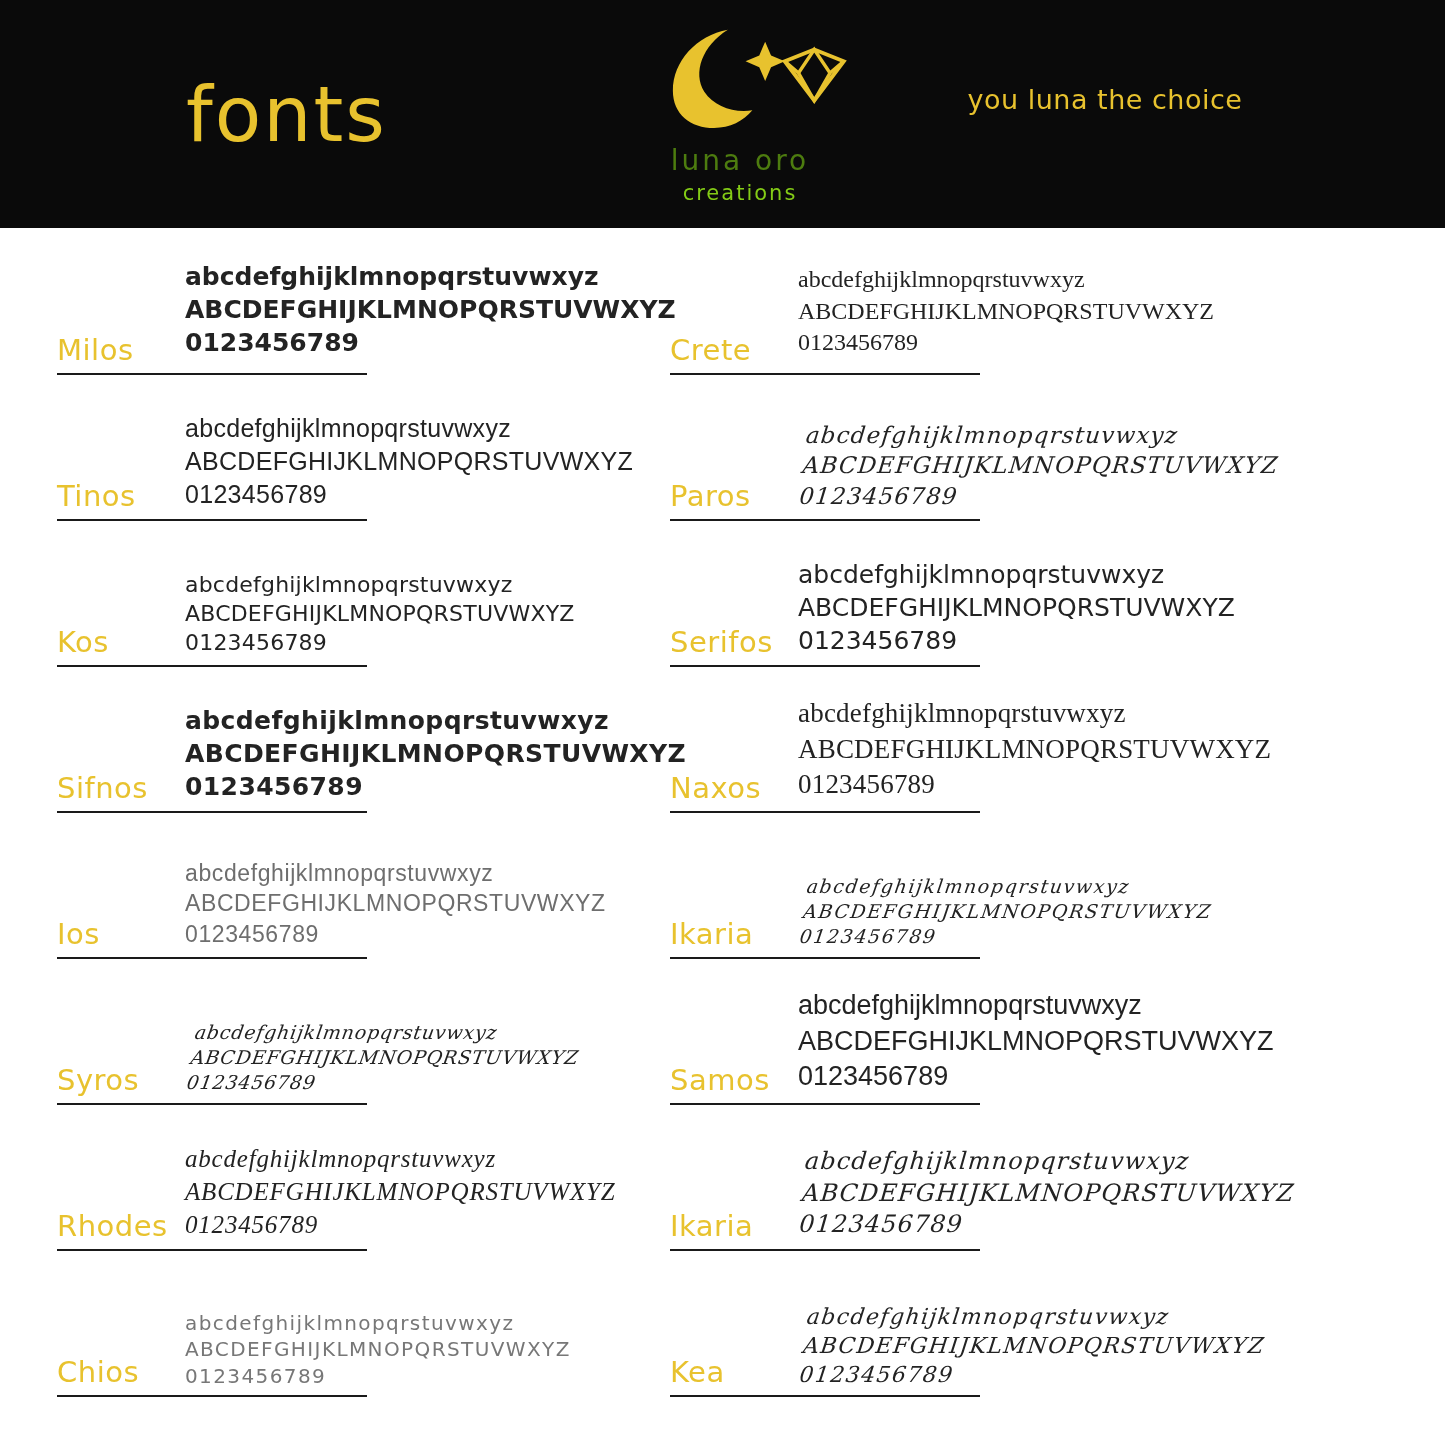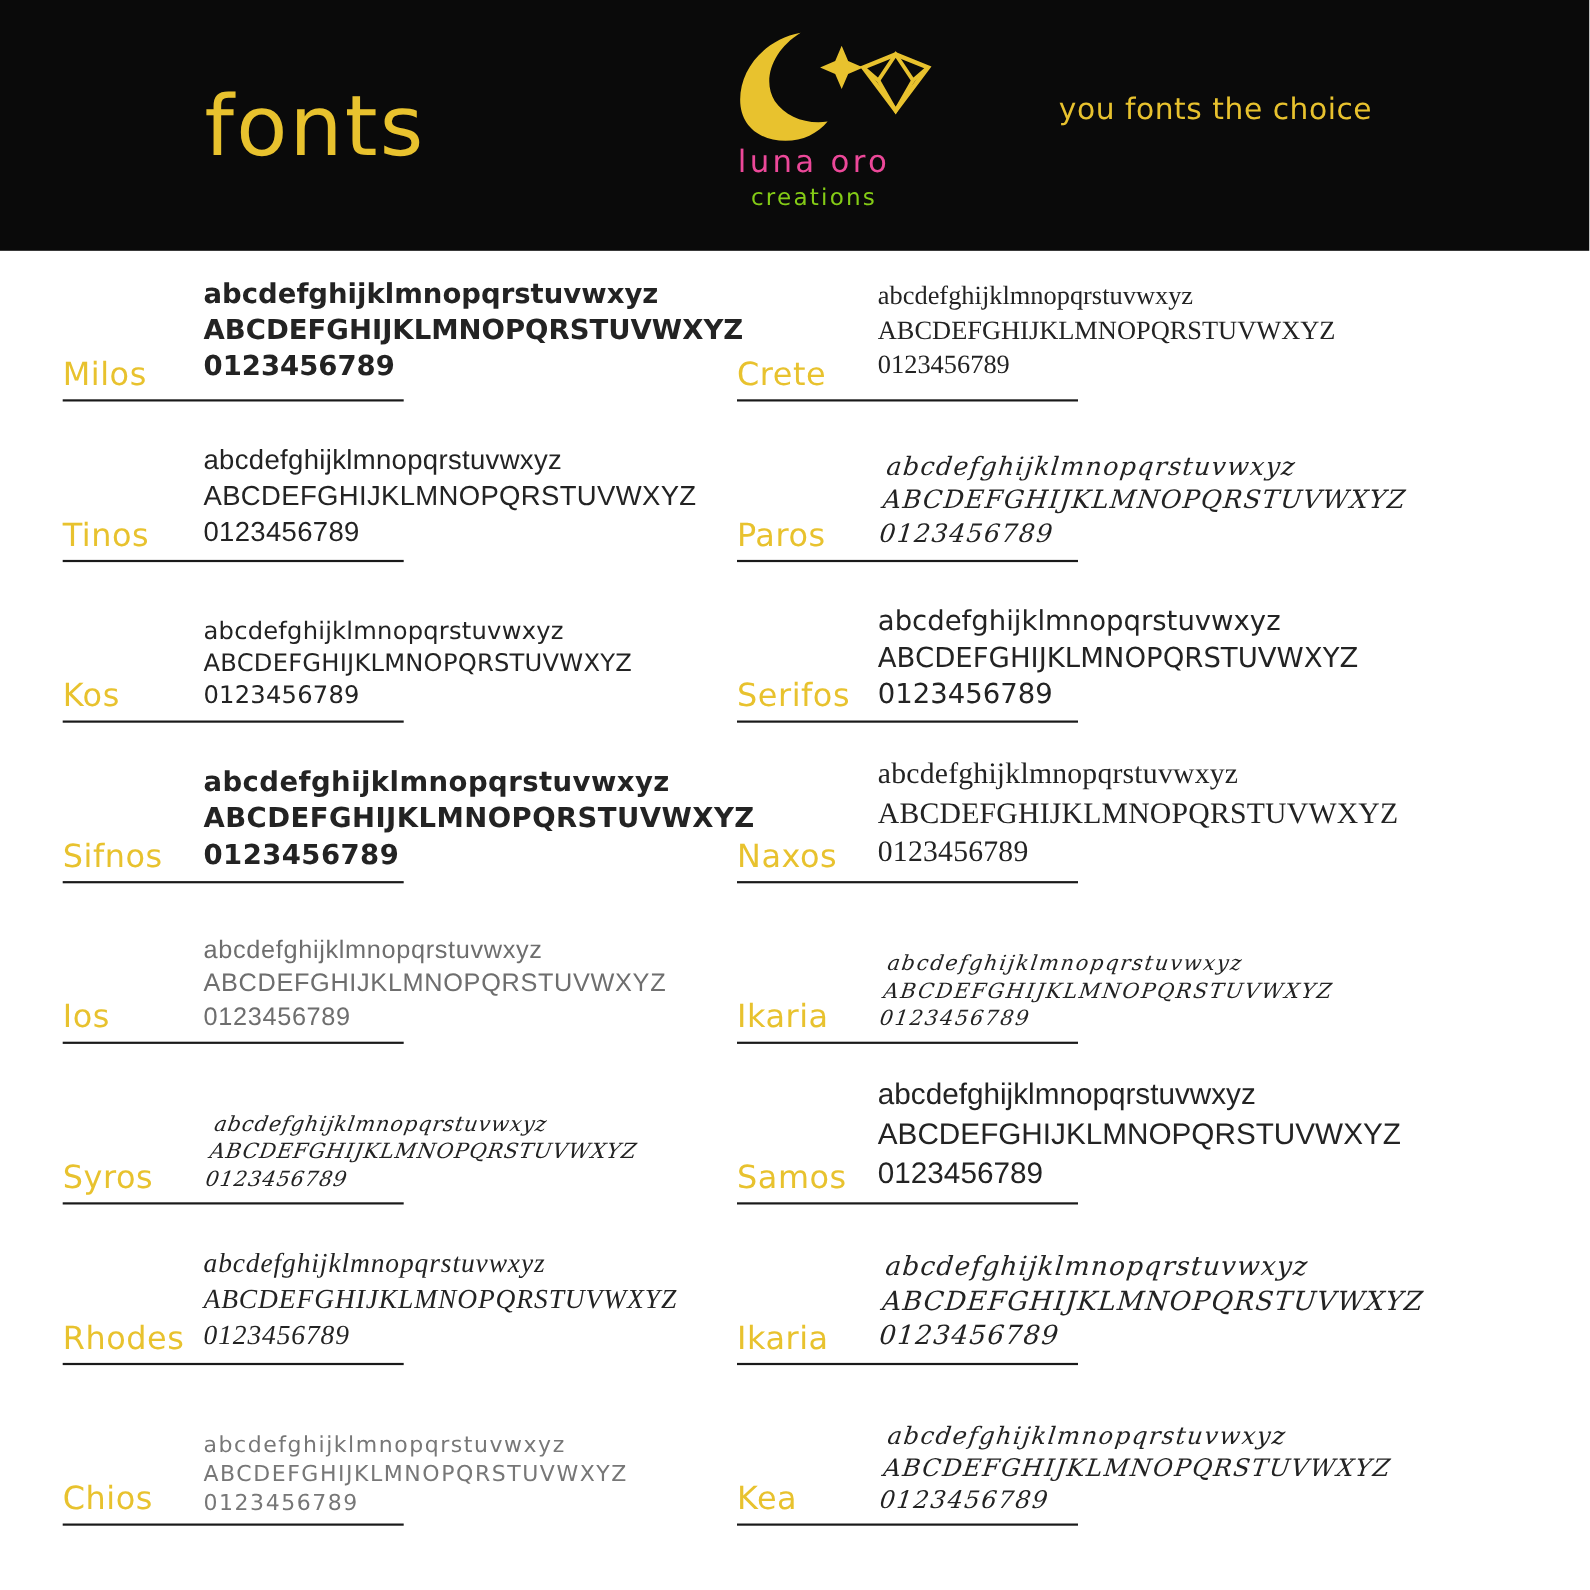--- a/index.html
+++ b/index.html
@@ -39,24 +39,24 @@
     top: 22px;
     width: 260px;
     text-align: center;
   }
   .logo-mark {
     height: 108px;
     display: block;
     margin: 0 auto;
   }
   .logo-name {
-    color: #ec4899;
+    color: #4d7c0f;
     font-size: 28px;
     letter-spacing: 3px;
-    margin-top: 0;
+    margin-top: 14px;
     font-family: "DejaVu Sans", sans-serif;
   }
   .logo-sub {
     color: #84cc16;
     font-size: 21px;
     letter-spacing: 2px;
     margin-top: 4px;
     font-family: "DejaVu Sans", sans-serif;
   }
   .tagline {
@@ -68,21 +68,21 @@
     color: #e8c22e;
     font-size: 27px;
     line-height: 1.45;
     font-family: "DejaVu Sans", sans-serif;
     letter-spacing: 0.5px;
   }
 
   
   .grid {
     position: relative;
-    padding: 5px 0 0 0;
+    padding: 15px 0 0 0;
   }
   .row {
     display: flex;
     width: 1445px;
   }
   .cell {
     position: relative;
     width: 613px;
     height: 146px;
     padding: 0;
@@ -159,21 +159,21 @@
         <path d="M150 34 l6 -14 l6 14 l14 6 l-14 6 l-6 14 l-6 -14 l-14 -6 Z" fill="#e8c22e"></path>
         <path d="M176 40 l30 -12 l30 12 l-30 40 Z" fill="none" stroke="#e8c22e" stroke-width="4"></path>
         <path d="M176 40 l14 12 l16 -24 l16 24 l14 -12" fill="none" stroke="#e8c22e" stroke-width="3.5"></path>
         <path d="M190 52 l16 28 l16 -28" fill="none" stroke="#e8c22e" stroke-width="3.5"></path>
       </svg>
       <div class="logo-name">luna oro</div>
       <div class="logo-sub">creations</div>
     </div>
 
     <div class="tagline">
-      <div>you fonts the choice</div>
+      <div>you luna the choice</div>
     </div>
   </div>
 
   <div class="grid">
 
     <div class="row row1">
       <div class="cell left">
         <div class="cell-inner">
           <div class="samples st-milos">
             <div>abcdefghijklmnopqrstuvwxyz</div>

